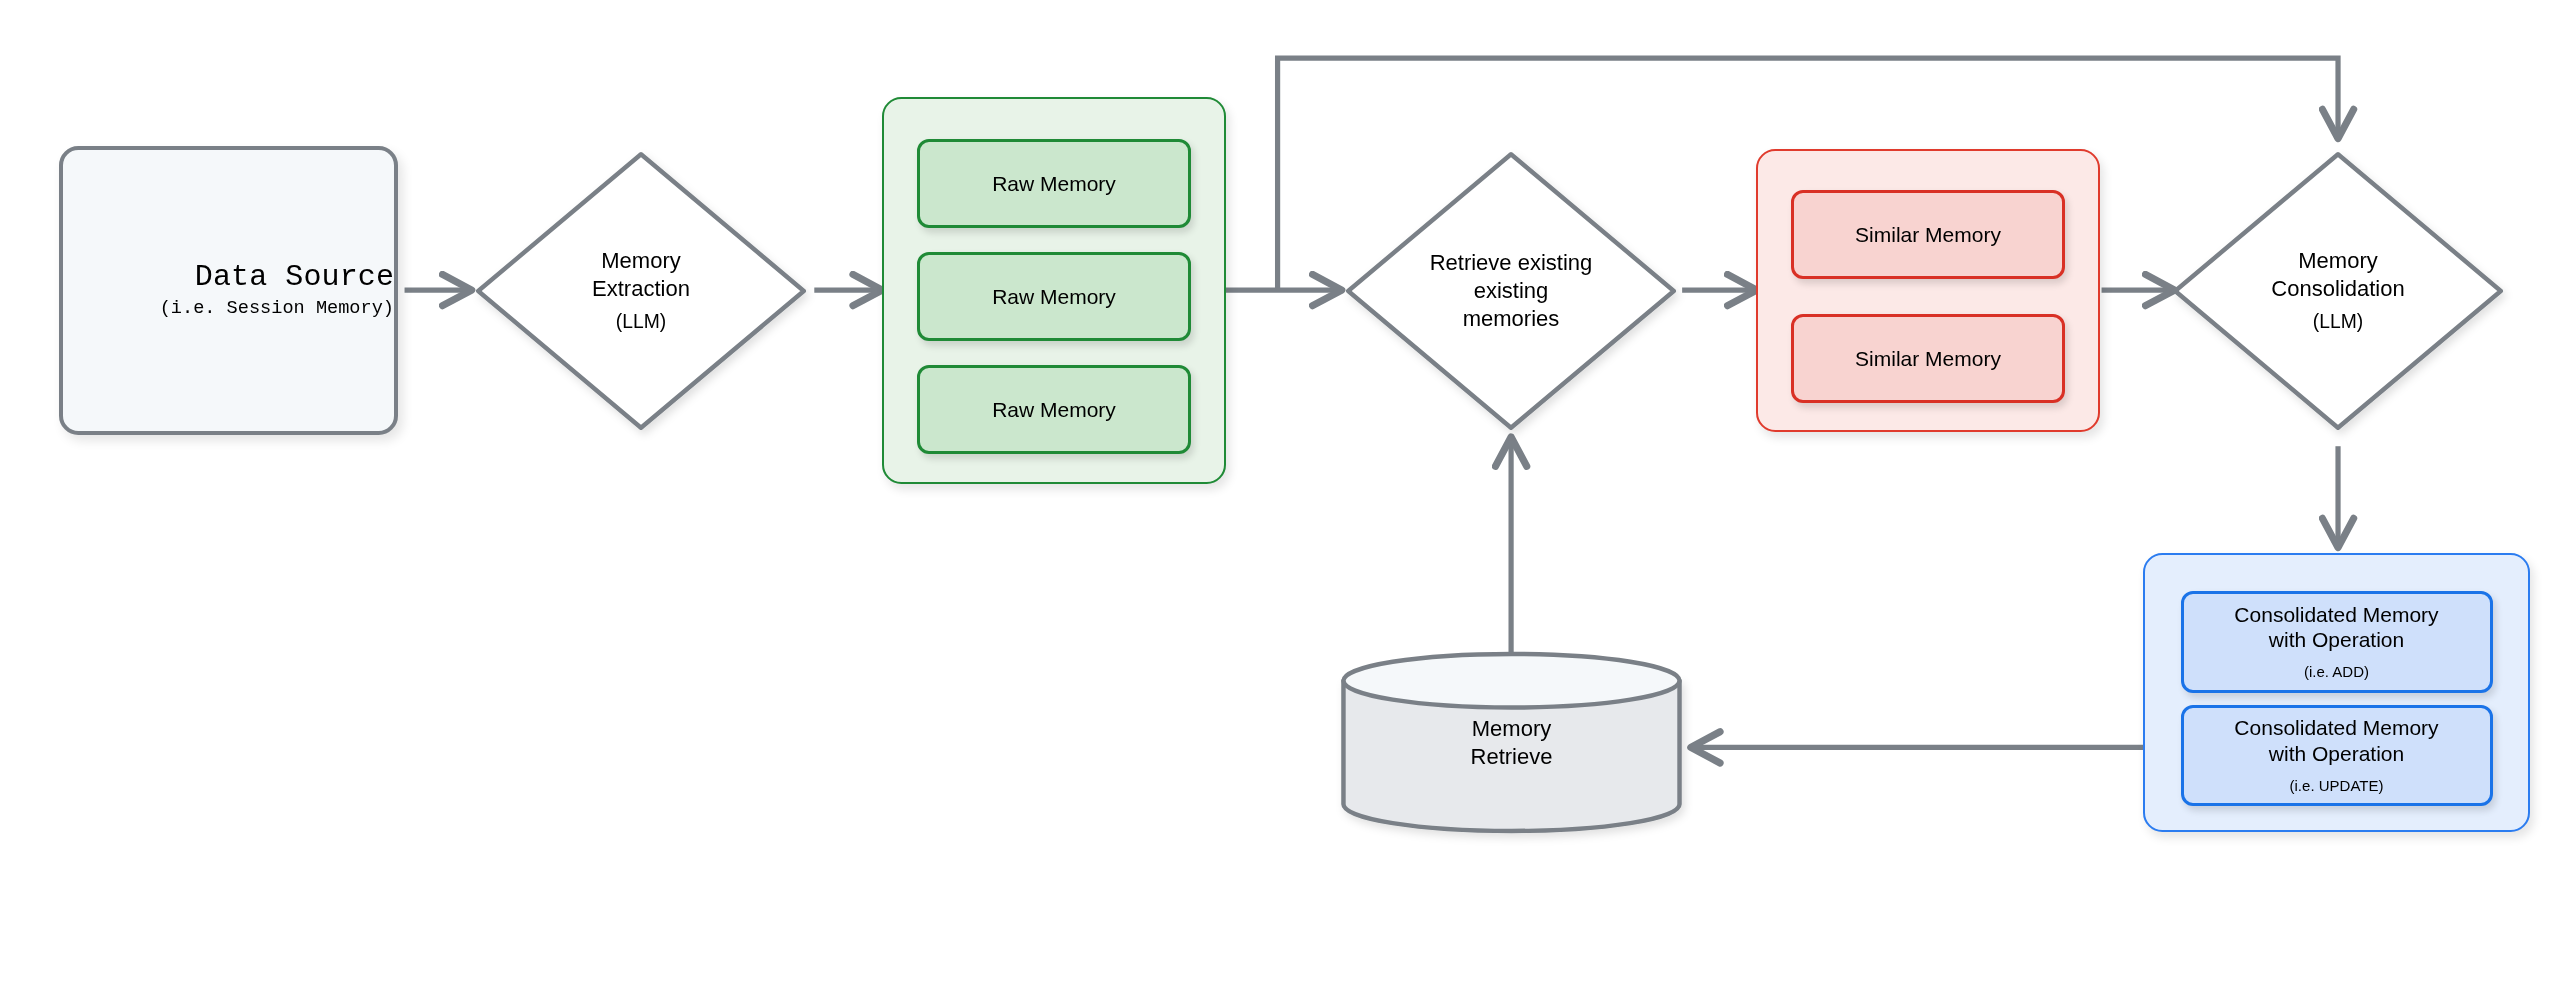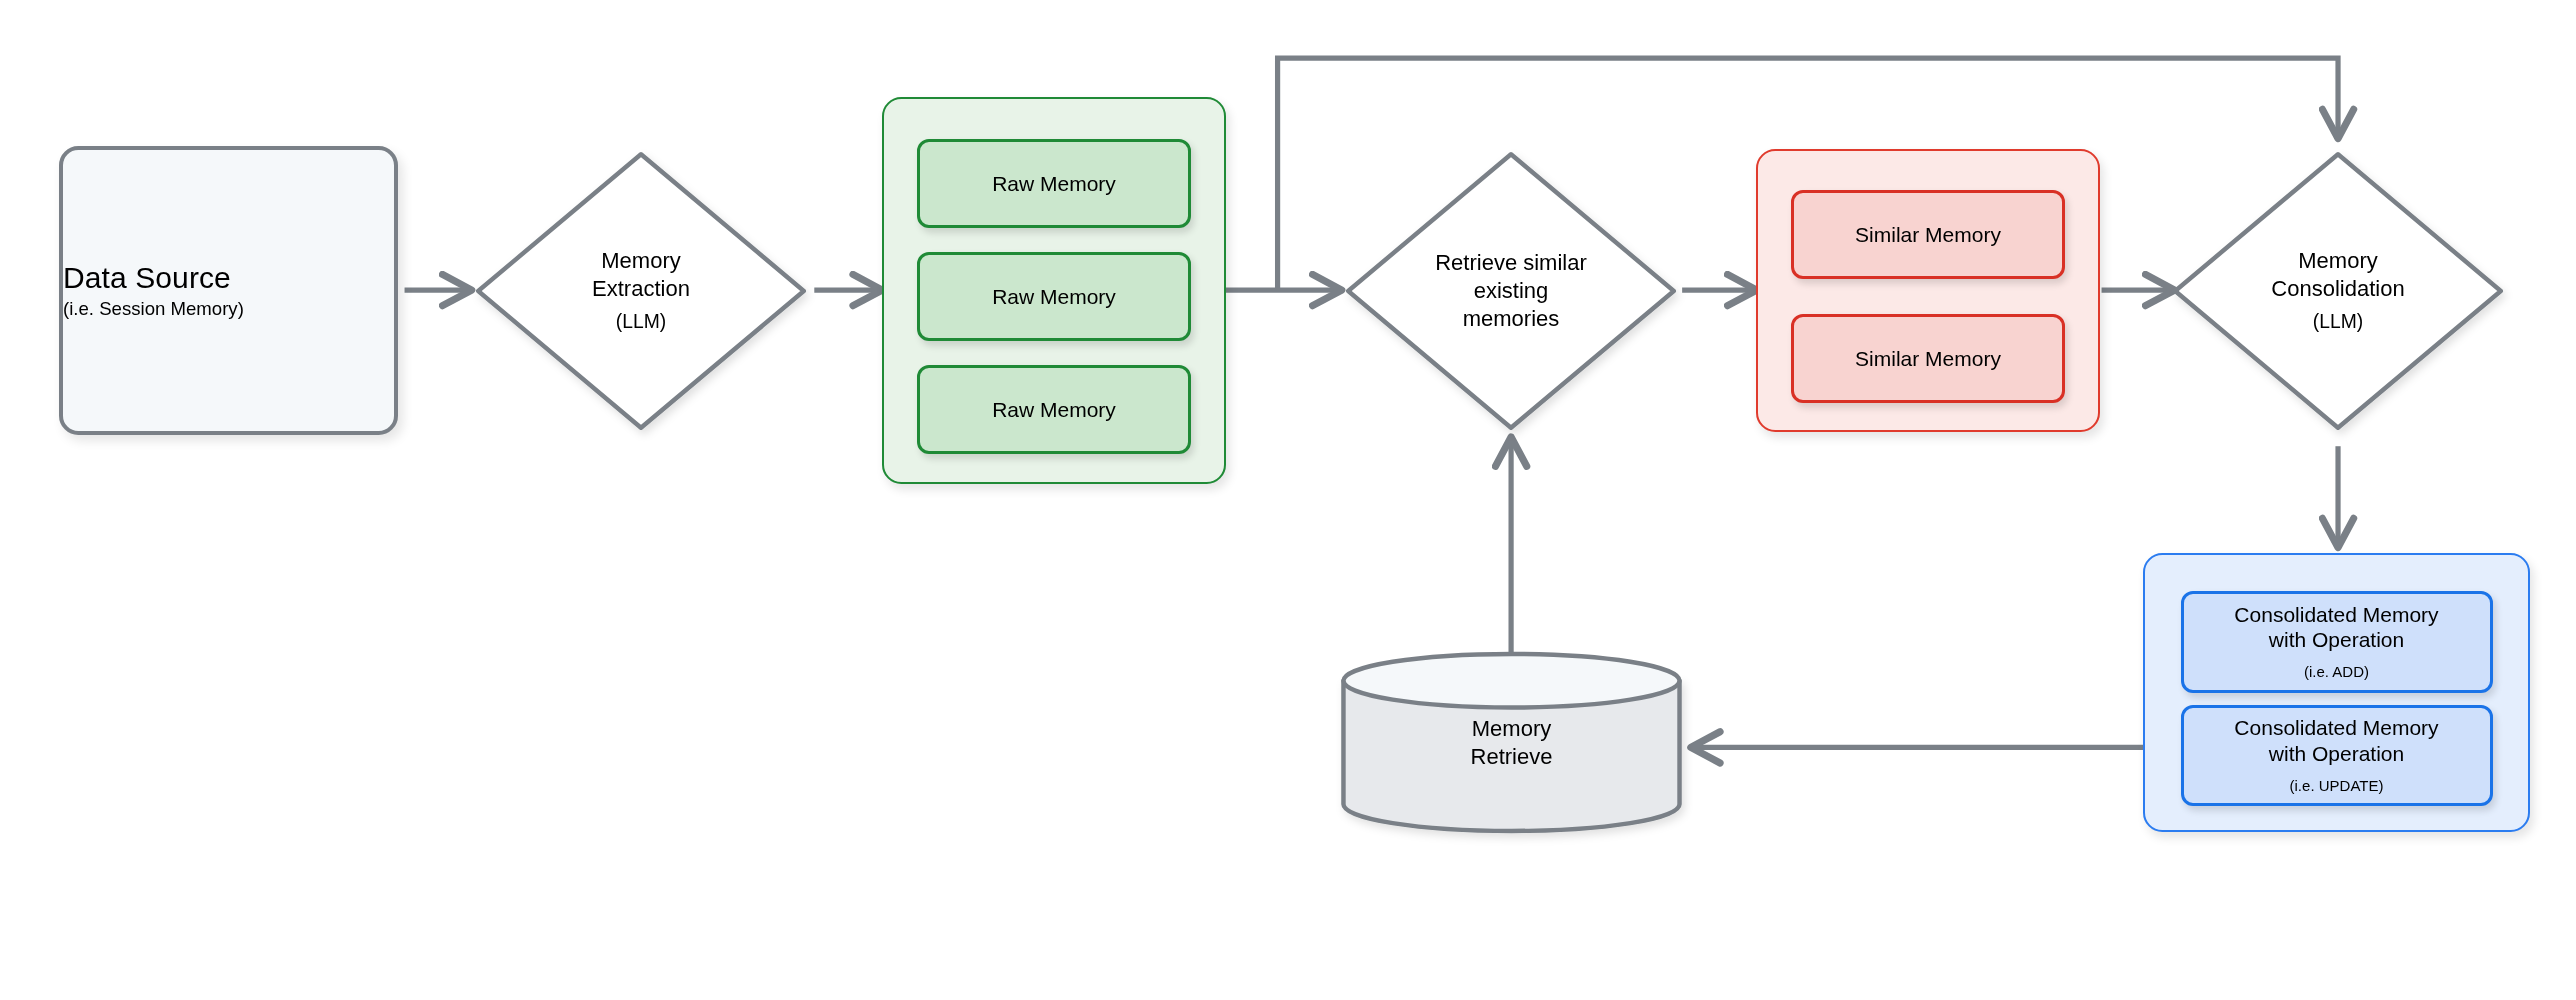--- a/index.html
+++ b/index.html
@@ -31,23 +31,24 @@
     box-sizing: border-box;
   }
 
   
   .rect-node {
     border-radius: 19.3px;
     border: 4.5px solid #7a8087;
     background: #f5f8fa;
     display: flex;
     flex-direction: column;
-    align-items: flex-start;
+    align-items: flex-end;
     justify-content: center;
     box-shadow: 4.5px 6px 10.4px rgba(0,0,0,0.10);
+    font-family: Liberation Mono, monospace;
   }
   .rect-node .title {
     font-size: 30px;
     line-height: 1.12;
     letter-spacing: 0.1px;
   }
   .rect-node .sub {
     font-size: 18.6px;
     line-height: 1.2;
     margin-top: 3px;
@@ -194,21 +195,21 @@
     <div class="chip chip-green" style="width:274px; height:89px;">
       <div class="t">Raw Memory</div>
     </div>
   </div>
 
   <div class="diamond-wrap" style="left:1343px; top:149px; width:336px; height:284px;">
     <svg viewBox="0 0 452 382" xmlns="http://www.w3.org/2000/svg">
       <path d="M 226 7 L 445 191 L 226 375 L 7 191 Z" fill="#ffffff" stroke="#7a8087" stroke-width="6" stroke-linejoin="round" filter="url(#softshadow)"></path>
     </svg>
     <div class="diamond-label">
-      <div class="l1">Retrieve similar</div>
+      <div class="l1">Retrieve existing</div>
       <div class="l1">existing</div>
       <div class="l1">memories</div>
     </div>
   </div>
 
   <div class="group-box group-red" style="left:1756px; top:149px; width:344px; height:283px;
               padding:27px 33px; justify-content:space-between;">
     <div class="chip chip-red" style="width:274px; height:89px;">
       <div class="t">Similar Memory</div>
     </div>

